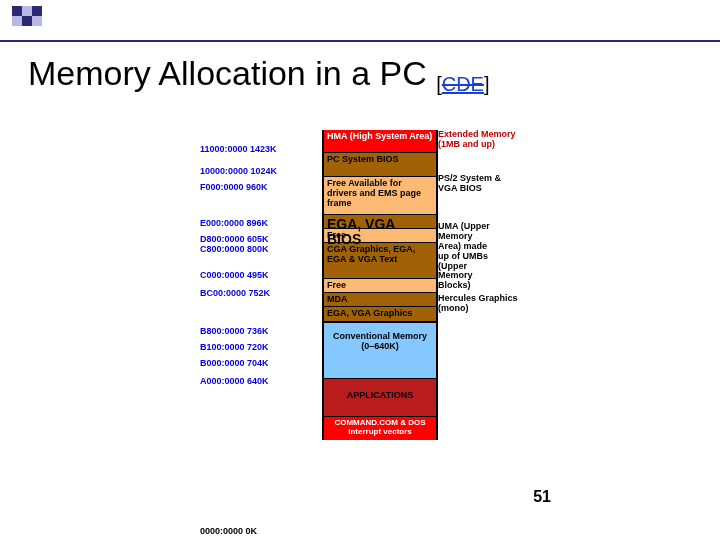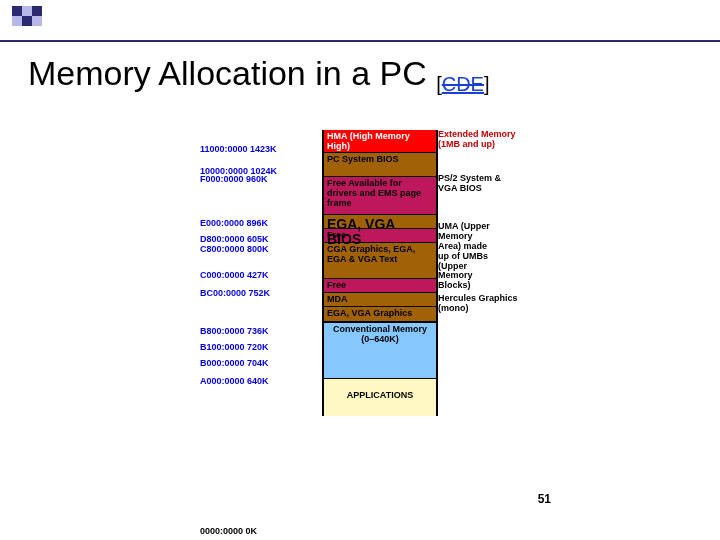--- a/index.html
+++ b/index.html
@@ -11,27 +11,27 @@
   h1{position:absolute;left:28px;top:54px;margin:0;font-size:34px;font-weight:400;color:#000}
   .cde{font-size:20px;position:relative;top:6px;color:#000}
   .cde .link{color:#1a3fd4;text-decoration:underline line-through}
   .diagram{position:absolute;left:200px;top:130px;width:320px;height:410px}
   .col-addr{position:absolute;left:0;top:0;width:120px;font-size:9px;line-height:1.2;color:#0000e0;font-weight:bold}
   .col-addr div{position:absolute;left:0;white-space:nowrap}
   .col-mid{position:absolute;left:122px;top:0;width:112px;border-left:2px solid #000;border-right:2px solid #000}
   .seg{border-top:1px solid #000;font-size:9px;line-height:1.1;padding:2px 3px;font-weight:bold;box-sizing:border-box}
   .seg.red{background:#ff0000;color:#fff}
   .seg.yellow{background:#a16207}
-  .seg.blue{background:#fef9c3}
+  .seg.blue{background:#b91c1c}
   .seg.bluel{background:#85c8ff}
-  .seg.white{background:#be185d}
+  .seg.white{background:#fdba74}
   .col-right{position:absolute;left:238px;top:0;width:80px;font-size:9px;line-height:1.1;font-weight:bold}
   .col-right .r{position:absolute}
   .col-right .r.red{color:#c00000}
-  .pgnum{position:absolute;right:26px;bottom:34px;font-size:12px;font-weight:bold}
+  .pgnum{position:absolute;right:26px;bottom:34px;font-size:16px;font-weight:bold}
 </style>
 </head>
 <body>
 
 <div class="slide">
   <div class="accent">
     <div class="sq" style="left:0;top:0;width:10px;height:10px"></div>
     <div class="sq gap" style="left:10px;top:0;width:10px;height:10px"></div>
     <div class="sq" style="left:20px;top:0;width:10px;height:10px"></div>
     <div class="sq" style="left:10px;top:10px;width:10px;height:10px"></div>
@@ -45,45 +45,46 @@
     <span class="cde">
       <span>[</span><span class="link">CDE</span><span>]</span>
     </span>
   </h1>
 
   <div class="diagram">
 
     <div class="col-addr">
       <div style="top:14px">11000:0000 1423K</div>
       <div style="top:36px">10000:0000 1024K</div>
-      <div style="top:44px">F000:0000 960K</div>
+      <div style="top:52px">F000:0000 960K</div>
       <div style="top:88px">E000:0000 896K</div>
       <div style="top:104px">D800:0000 605K</div>
       <div style="top:114px">C800:0000 800K</div>
-      <div style="top:140px">C000:0000 427K</div>
+      <div style="top:140px">C000:0000 495K</div>
       <div style="top:158px">BC00:0000 752K</div>
       <div style="top:196px">B800:0000 736K</div>
       <div style="top:212px">B100:0000 720K</div>
       <div style="top:228px">B000:0000 704K</div>
       <div style="top:246px">A000:0000 640K</div>
       <div style="top:396px;color:#000">0000:0000 0K</div>
     </div>
 
     <div class="col-mid">
-      <div class="seg red" style="height:22px;border-top:0">HMA (High Memory High)</div>
+      <div class="seg red" style="height:22px;border-top:0">HMA (High System Area)</div>
       <div class="seg yellow" style="height:24px">PC System BIOS</div>
       <div class="seg white" style="height:38px">Free Available for drivers and EMS page frame</div>
       <div class="seg yellow" style="height:14px;font-size:14px">EGA, VGA BIOS</div>
       <div class="seg white" style="height:14px">Free</div>
       <div class="seg yellow" style="height:36px">CGA Graphics, EGA, EGA &amp; VGA Text</div>
       <div class="seg white" style="height:14px">Free</div>
       <div class="seg yellow" style="height:14px">MDA</div>
       <div class="seg yellow" style="height:16px;border-bottom:1px solid #000">EGA, VGA Graphics</div>
-      <div class="seg bluel" style="height:56px;text-align:center;padding-top:2px">Conventional Memory (0–640K)</div>
+      <div class="seg bluel" style="height:56px;text-align:center;padding-top:9px">Conventional Memory (0–640K)</div>
       <div class="seg blue" style="height:38px;text-align:center;padding-top:12px">APPLICATIONS</div>
+      <div class="seg red" style="height:24px;text-align:center;font-size:8px">COMMAND.COM &amp; DOS interrupt vectors</div>
     </div>
 
     <div class="col-right">
       <div class="r red" style="top:0">Extended Memory (1MB and up)</div>
       <div class="r" style="top:44px">PS/2 System &amp; VGA BIOS</div>
       <div class="r" style="top:92px;width:58px">UMA (Upper Memory Area) made up of UMBs (Upper Memory Blocks)</div>
       <div class="r" style="top:164px">Hercules Graphics (mono)</div>
     </div>
 
   </div>

